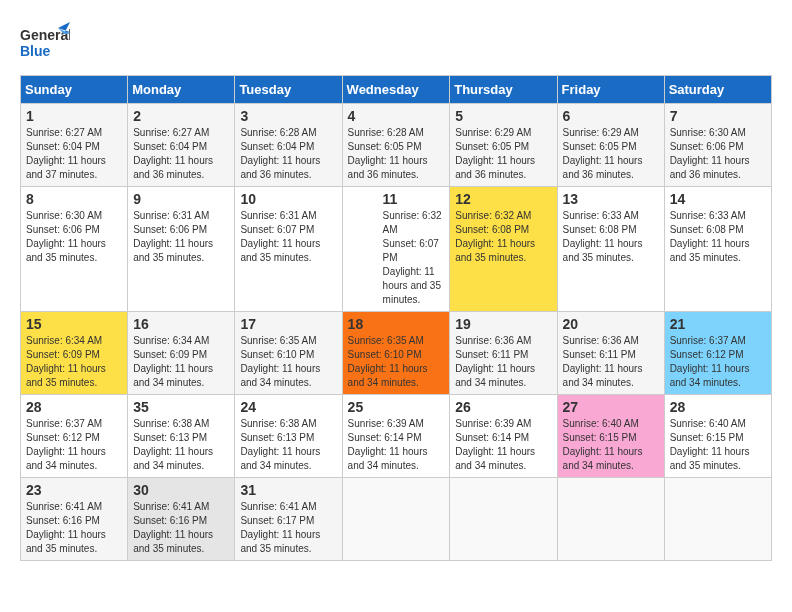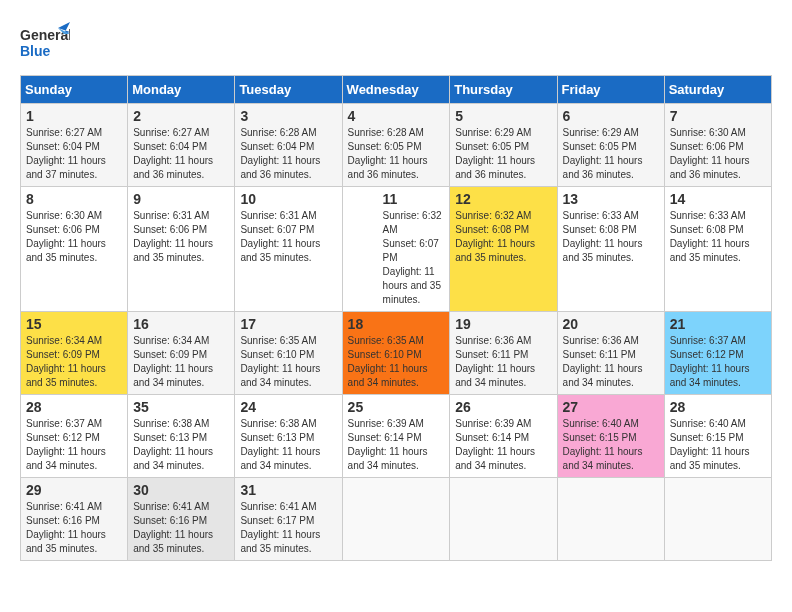--- a/index.html
+++ b/index.html
@@ -226,21 +226,21 @@
           <span class="day-number">27</span>
           <span class="day-info">Sunrise: 6:40 AM<br>Sunset: 6:15 PM<br>Daylight: 11 hours and 34 minutes.</span>
         </td>
         <td style="background-color: rgb(255, 255, 255);">
           <span class="day-number">28</span>
           <span class="day-info">Sunrise: 6:40 AM<br>Sunset: 6:15 PM<br>Daylight: 11 hours and 35 minutes.</span>
         </td>
       </tr>
       <tr>
         <td style="background-color: rgb(245, 245, 245);">
-          <span class="day-number">29</span>
+          <span class="day-number">23</span>
           <span class="day-info">Sunrise: 6:41 AM<br>Sunset: 6:16 PM<br>Daylight: 11 hours and 35 minutes.</span>
         </td>
         <td style="background-color: #e5e5e5;">
           <span class="day-number">30</span>
           <span class="day-info">Sunrise: 6:41 AM<br>Sunset: 6:16 PM<br>Daylight: 11 hours and 35 minutes.</span>
         </td>
         <td style="background-color: rgb(245, 245, 245);">
           <span class="day-number">31</span>
           <span class="day-info">Sunrise: 6:41 AM<br>Sunset: 6:17 PM<br>Daylight: 11 hours and 35 minutes.</span>
         </td>

